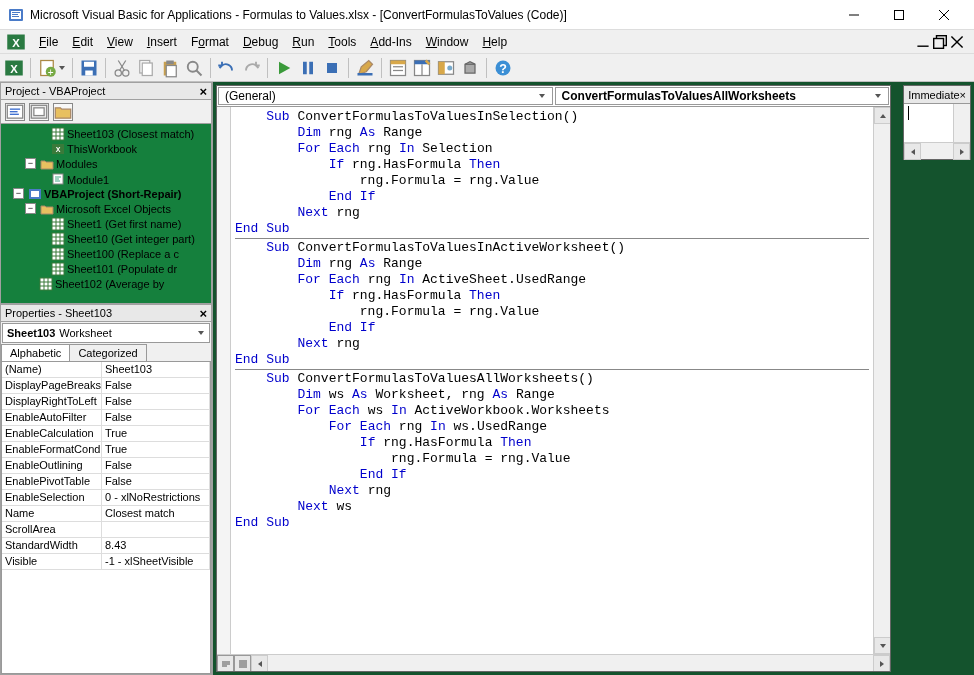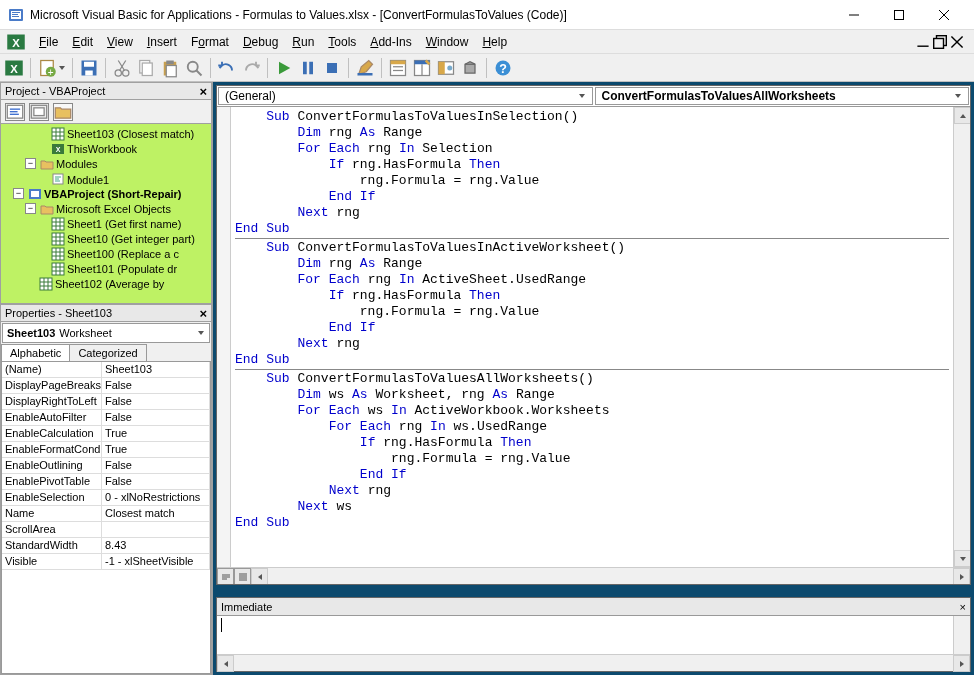--- a/index.html
+++ b/index.html
@@ -80,21 +80,21 @@
     display:flex;align-items:center;
     padding: 2px 4px;
     gap:4px;
     border:1px solid #a0a0a0;
     border-top:none;
   }
   .pt-btn { width:20px;height:18px;border:1px solid #888;display:flex;align-items:center;justify-content:center;background:#f8f8f8;}
   .tree {
     flex:0 0 180px;
     overflow:auto;
-    background:#bef264;
+    background:#15803d;
     border:1px solid #a0a0a0;
     border-top:none;
     font-size:11px;
     padding:2px 0;
     position:relative;
   }
   .tree-row { display:flex;align-items:center;height:15px;white-space:nowrap;padding-right:4px;}
   .tree-icon { width:14px;height:14px;margin:0 2px;}
   .tree-exp { width:11px;height:11px;border:1px solid #888;display:flex;align-items:center;justify-content:center;font-size:9px;line-height:1;margin-right:2px;background:#fff;}
   .tree-bold { font-weight:bold; }
@@ -104,21 +104,21 @@
   }
   .prop-combo b { margin-right:4px;}
   .prop-tabs { display:flex;border-bottom:1px solid #999;font-size:11px;}
   .prop-tab { padding:2px 8px;border:1px solid #999;border-bottom:none;background:#f0f0f0;margin-right:-1px;}
   .prop-tab.active { background:#fff;}
   .prop-grid { flex:1;overflow:auto;background:#fff;border:1px solid #999;border-top:none;font-size:11px;}
   .prop-row { display:flex;height:16px;}
   .prop-row > div { border-bottom:1px solid #ddd;border-right:1px solid #ddd;padding:1px 3px;overflow:hidden;white-space:nowrap;}
   .prop-name { width:100px;}
   .prop-val { flex:1;}
-  .right-col { flex:1;display:flex;flex-direction:column;background:#0c4a6e;padding:3px;gap:12px;overflow:hidden;}
+  .right-col { flex:1;display:flex;flex-direction:row;background:#14532d;padding:3px;gap:12px;overflow:hidden;}
   .code-pane { flex:1;display:flex;flex-direction:column;background:#fff;border:1px solid #666;overflow:hidden;}
   .code-combos { display:flex;height:21px;border-bottom:1px solid #999;}
   .code-combo { flex:1;display:flex;align-items:center;padding:0 6px;border:1px solid #999;margin:1px;font-size:12px;background:#fff;}
   .code-combo .dd{margin-left:auto;}
   .code-body { flex:1; display:flex; overflow:hidden;}
   .code-margin { width:14px;border-right:1px solid #ccc;background:#f4f4f4;}
   .code-text {
     flex:1;
     font-family: Consolas, "Courier New", monospace;
     font-size:13px;

